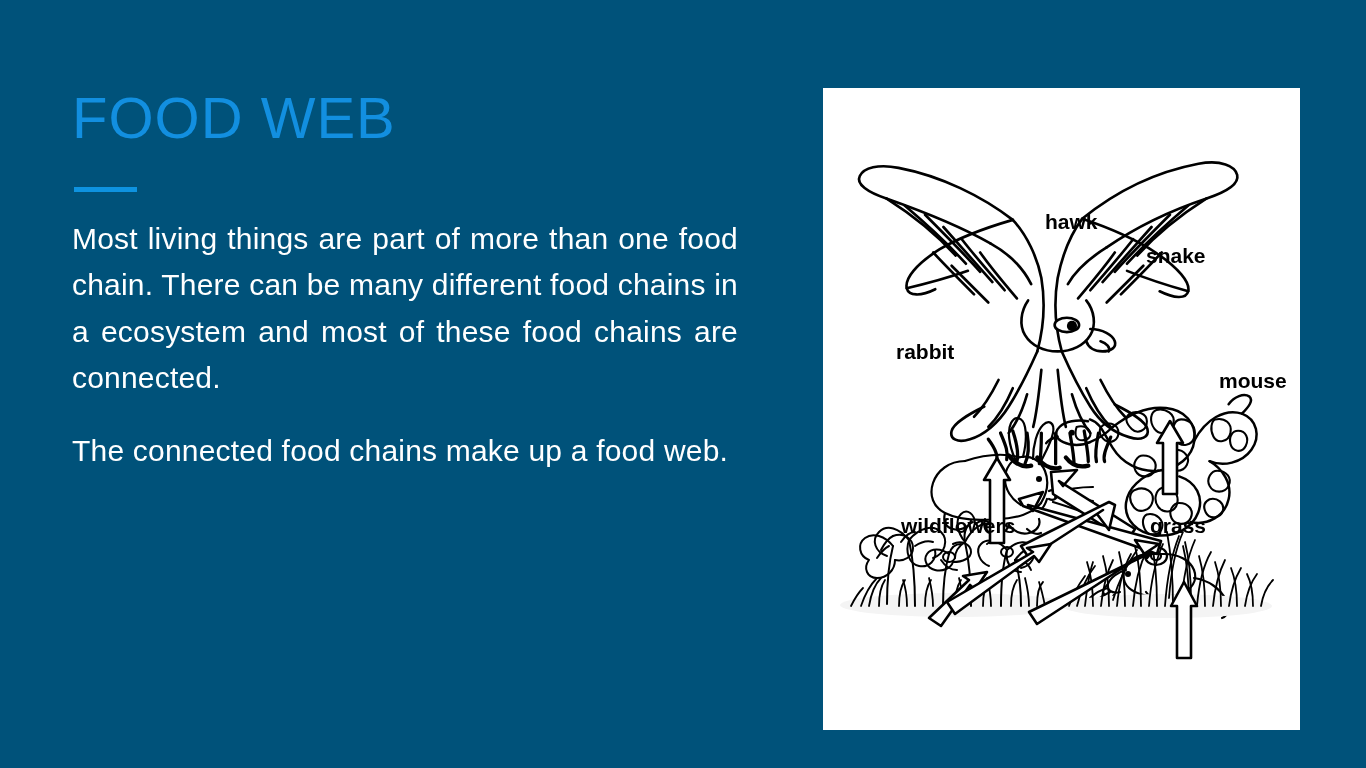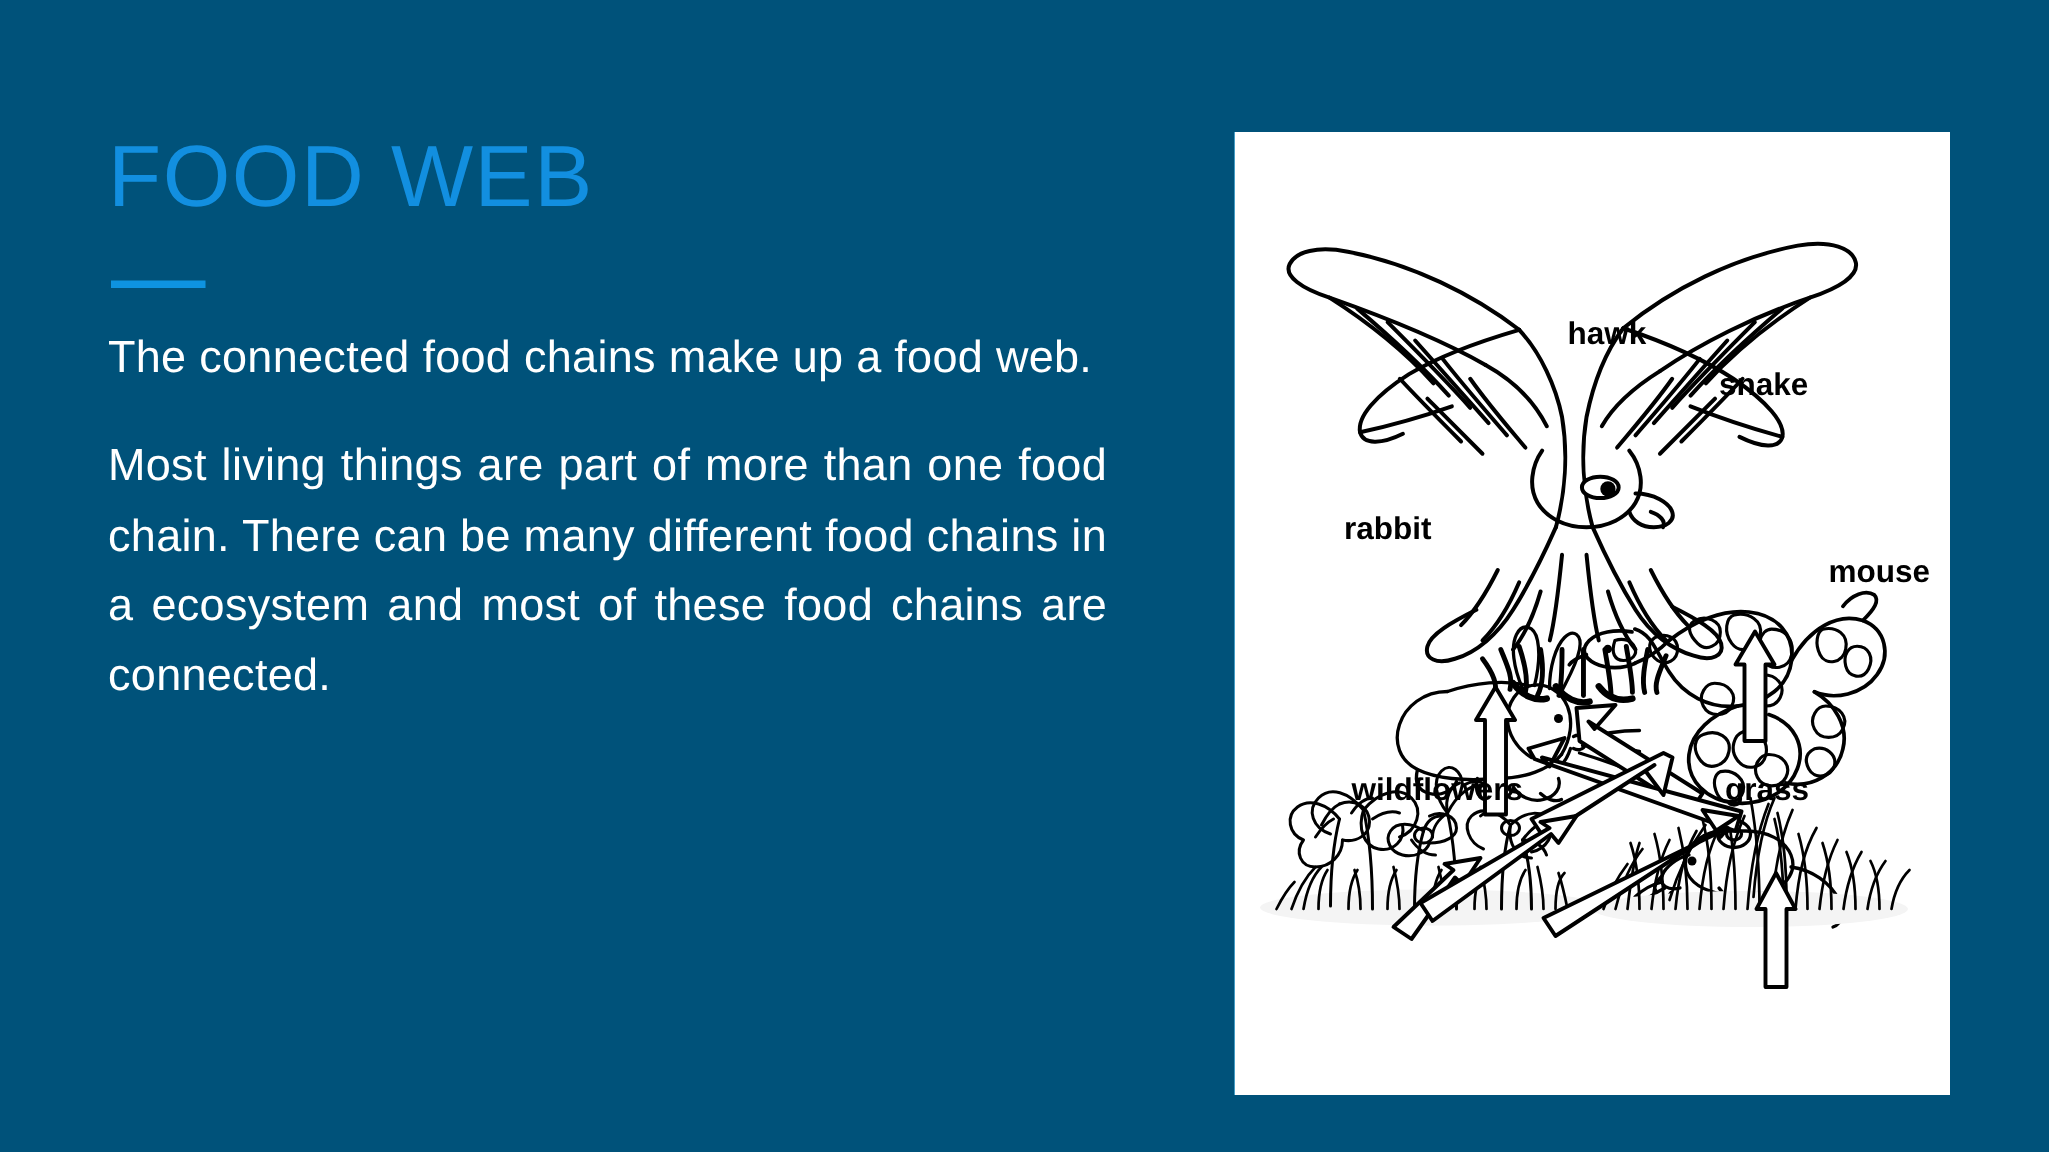--- a/index.html
+++ b/index.html
@@ -88,22 +88,22 @@
 
 <div class="slide">
 
   <div class="left-col">
 
     <h1 class="slide-title">FOOD WEB</h1>
 
     <div class="title-rule"></div>
 
     <div class="body-block">
+      <p class="body-par justified">Most living things are part of more than one food chain. There can be many different food chains in a ecosystem and most of these food chains are connected.</p>
       <p class="body-par plain">The connected food chains make up a food web.</p>
-      <p class="body-par justified">Most living things are part of more than one food chain. There can be many different food chains in a ecosystem and most of these food chains are connected.</p>
     </div>
   </div>
 
   <div class="image-panel">
     <svg class="diagram-svg" viewBox="0 0 477 642" xmlns="http://www.w3.org/2000/svg">
 
       <rect x="0" y="0" width="477" height="642" fill="#ffffff"></rect>
 
       <g fill="none" stroke="#000000" stroke-width="2.6" stroke-linejoin="round" stroke-linecap="round">
 

